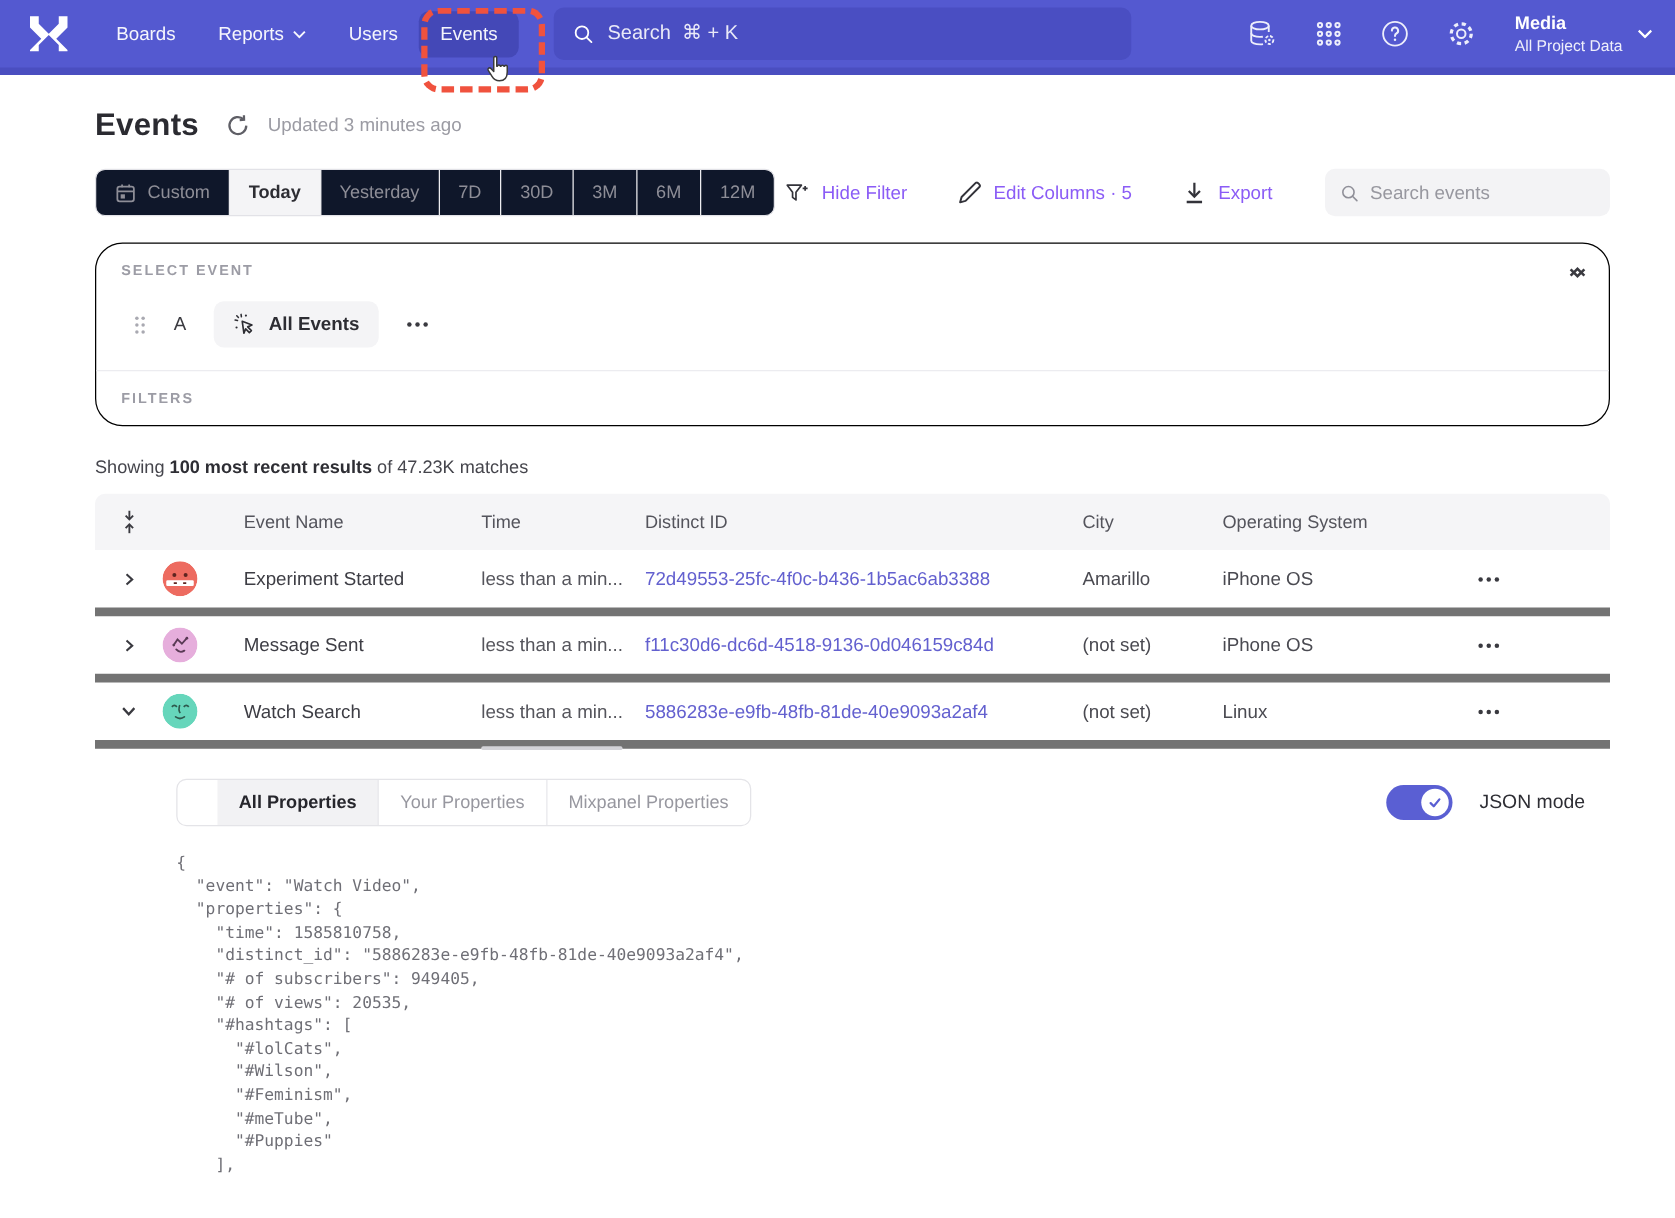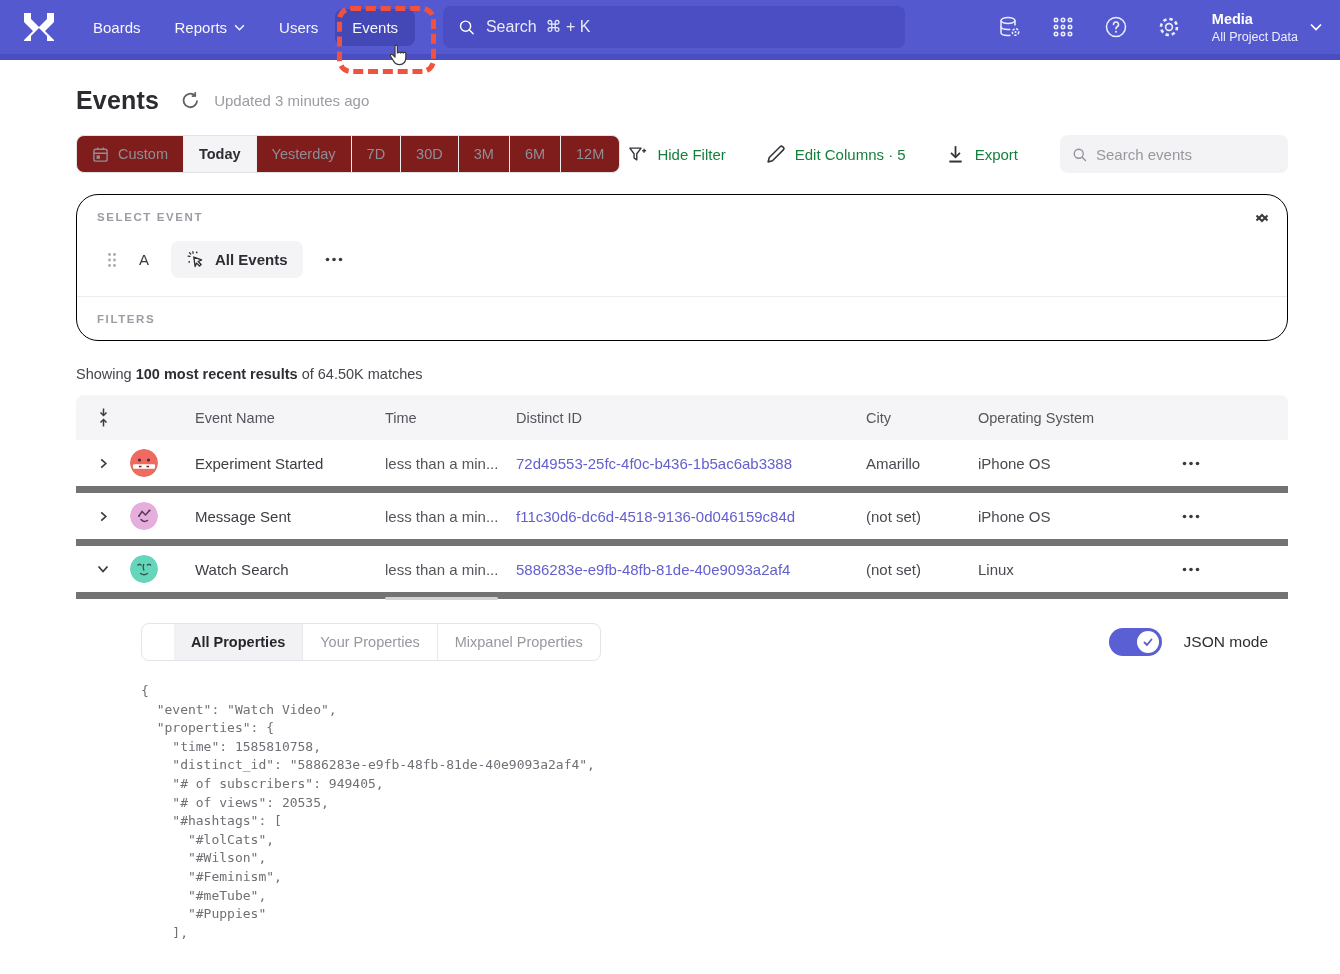--- a/index.html
+++ b/index.html
@@ -32,27 +32,27 @@
 
   
   .content { padding:26px 52px 0 76px; }
   .page-head { display:flex; align-items:center; gap:14px; }
   .page-title { font-size:25px; font-weight:bold; color:#2b2b31; letter-spacing:.2px; }
   .refresh { width:19px; height:19px; color:#5f5f66; margin-left:8px; cursor:pointer; }
   .updated { font-size:15px; color:#9b9ba3; }
 
   .controls { display:flex; align-items:center; margin-top:20px; }
   .segmented { display:inline-flex; border:1px solid #E2E2E7; border-radius:8px; overflow:hidden;
-    height:38px; background:#7f1d1d; }
+    height:38px; background:#0f172a; }
   .seg { display:flex; align-items:center; gap:9px; padding:0 15px; font-size:14.5px; color:#8E8E97;
     border-right:1px solid #EDEDF0; cursor:pointer; white-space:nowrap; }
   .seg:last-child { border-right:none; }
   .seg.active { background:#F4F4F6; color:#2d2d33; font-weight:bold; }
   .seg .cal { width:17px; height:17px; color:#8E8E97; }
-  .tool-btn { display:flex; align-items:center; gap:10px; font-size:15px; color:#15803d;
+  .tool-btn { display:flex; align-items:center; gap:10px; font-size:15px; color:#8b5cf6;
     cursor:pointer; white-space:nowrap; }
   .tool-icon { width:19px; height:19px; color:#33333a; }
   .spacer { flex:1; }
   .events-search { width:228px; height:38px; background:#F3F3F5; border-radius:8px;
     display:flex; align-items:center; gap:9px; padding:0 12px; margin-left:42px; }
   .events-search .mag { width:17px; height:17px; color:#8f8f98; }
   .events-search input { border:none; background:transparent; outline:none; font-size:15px;
     width:100%; font-family:"Liberation Sans", sans-serif; color:#3c3c42; }
   .events-search input::placeholder { color:#97979F; }
 
@@ -320,21 +320,21 @@
     <div class="panel-divider"></div>
 
     <div class="panel-section filters-row">
       <div class="panel-label">FILTERS</div>
       <svg class="chev-btn" style="top:19px;" viewBox="0 0 14 9">
           <polyline points="1.5,1.5 7,7 12.5,1.5" fill="none" stroke="currentColor" stroke-width="2"></polyline>
         </svg>
     </div>
   </div>
 
-  <div class="results-line"><span>Showing </span><b>100 most recent results</b><span> of 64.50K matches</span></div>
+  <div class="results-line"><span>Showing </span><b>100 most recent results</b><span> of 47.23K matches</span></div>
 
   <div class="table">
     <div class="thead">
       <div class="c-exp">
         <svg class="collapse-icon" viewBox="0 0 13 19">
           <line x1="6.5" y1="0.5" x2="6.5" y2="7" stroke="currentColor" stroke-width="1.5"></line>
           <polyline points="3.5,4.5 6.5,7.5 9.5,4.5" fill="none" stroke="currentColor" stroke-width="1.5"></polyline>
           <line x1="6.5" y1="18.5" x2="6.5" y2="12" stroke="currentColor" stroke-width="1.5"></line>
           <polyline points="3.5,14.5 6.5,11.5 9.5,14.5" fill="none" stroke="currentColor" stroke-width="1.5"></polyline>
         </svg>

